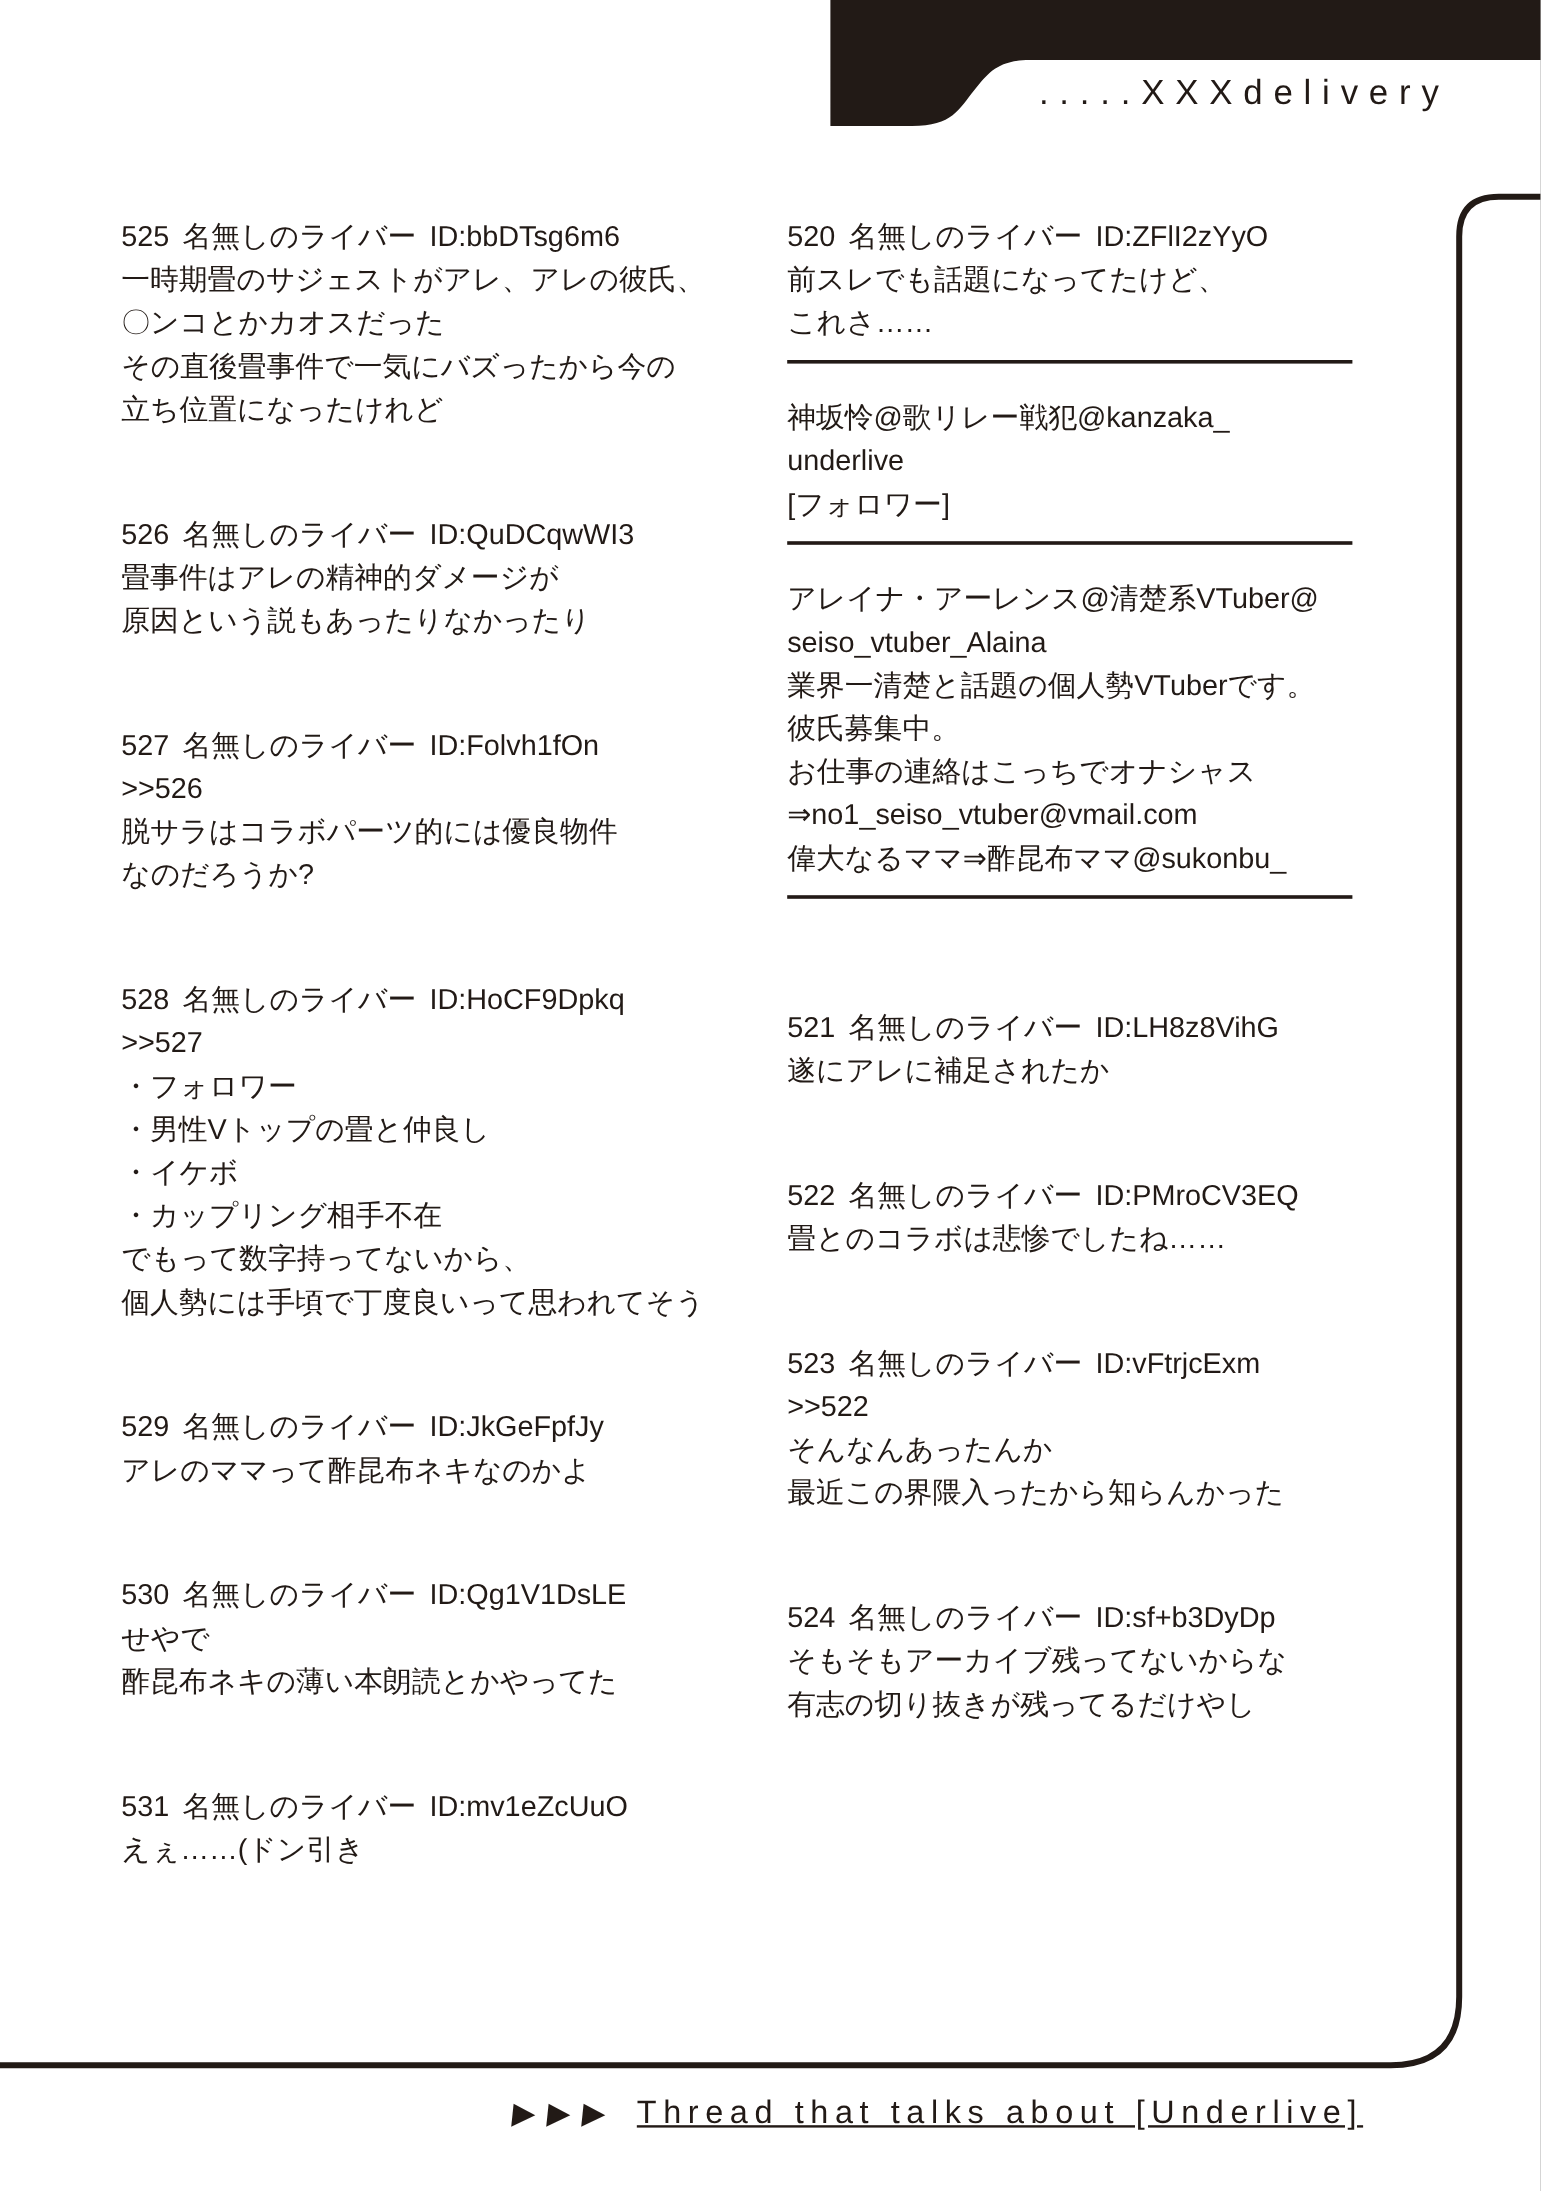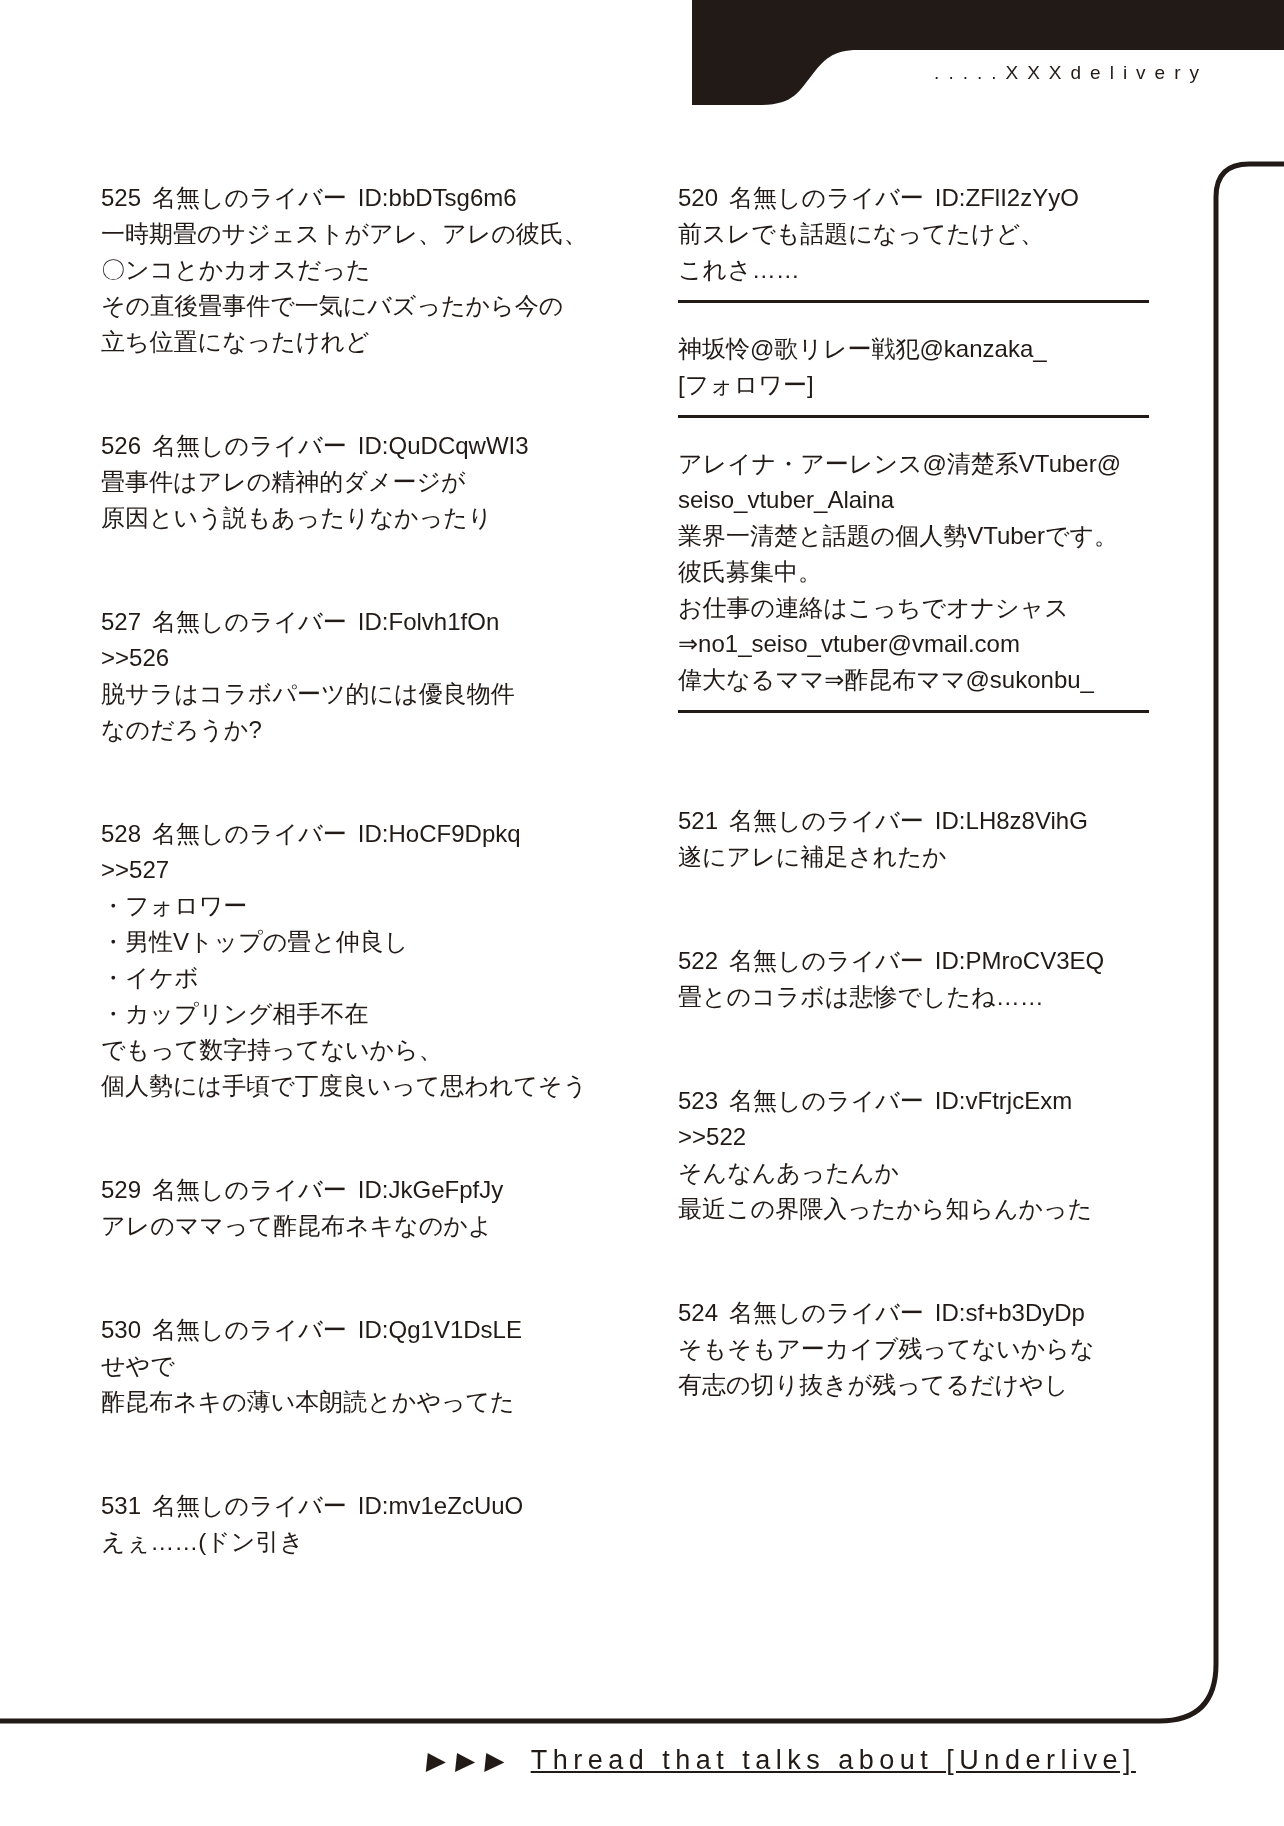--- a/index.html
+++ b/index.html
@@ -9,30 +9,30 @@
     width:1284px;height:1826px;
     background:var(--paper);
     margin:0 auto;
     overflow:hidden;
     font-family:"Liberation Sans","DejaVu Sans",sans-serif;
     color:var(--ink);
   }
   svg.overlay{position:absolute;top:0;left:0;pointer-events:none;}
   .banner-label{
     position:absolute;top:62px;right:76px;
-    font-size:19px;letter-spacing:9px;color:var(--ink);
+    font-size:29px;letter-spacing:9px;color:var(--ink);
     white-space:nowrap;
   }
   .col{
     position:absolute;top:180px;
     display:flex;flex-direction:column;
     font-size:24px;line-height:36px;
   }
   .col-left{left:101px;width:500px;}
-  .col-right{left:678px;width:540px;}
+  .col-right{left:656px;width:540px;}
   .post{margin:0 0 68px 0;}
   .post-header{white-space:nowrap;}
   .post-num{margin-right:11px;}
   .post-name{margin-right:11px;}
   .post-line,.profile-line{white-space:nowrap;}
   .profile{margin:0;}
   .profile-line.bold{font-weight:bold;}
   .divider{
     border:none;height:0;
     border-top:3px solid var(--ink);
@@ -110,20 +110,21 @@
     </div>
   <div class="col col-right">
       <div class="post">
         <div class="post-header"><span class="post-num">520</span><span class="post-name">名無しのライバー</span><span class="post-id">ID:ZFlI2zYyO</span></div>
         <div class="post-line">前スレでも話題になってたけど、</div>
         <div class="post-line">これさ……</div>
       </div>
       <div class="divider after-post"></div>
       <div class="profile">
         <div class="profile-line">神坂怜@歌リレー戦犯@kanzaka_</div>
+        <div class="profile-line">underlive</div>
         <div class="profile-line">[フォロワー]</div>
       </div>
       <div class="divider"></div>
       <div class="profile">
         <div class="profile-line">アレイナ・アーレンス@清楚系VTuber@</div>
         <div class="profile-line">seiso_vtuber_Alaina</div>
         <div class="profile-line">業界一清楚と話題の個人勢VTuberです。</div>
         <div class="profile-line">彼氏募集中。</div>
         <div class="profile-line">お仕事の連絡はこっちでオナシャス</div>
         <div class="profile-line">⇒no1_seiso_vtuber@vmail.com</div>

